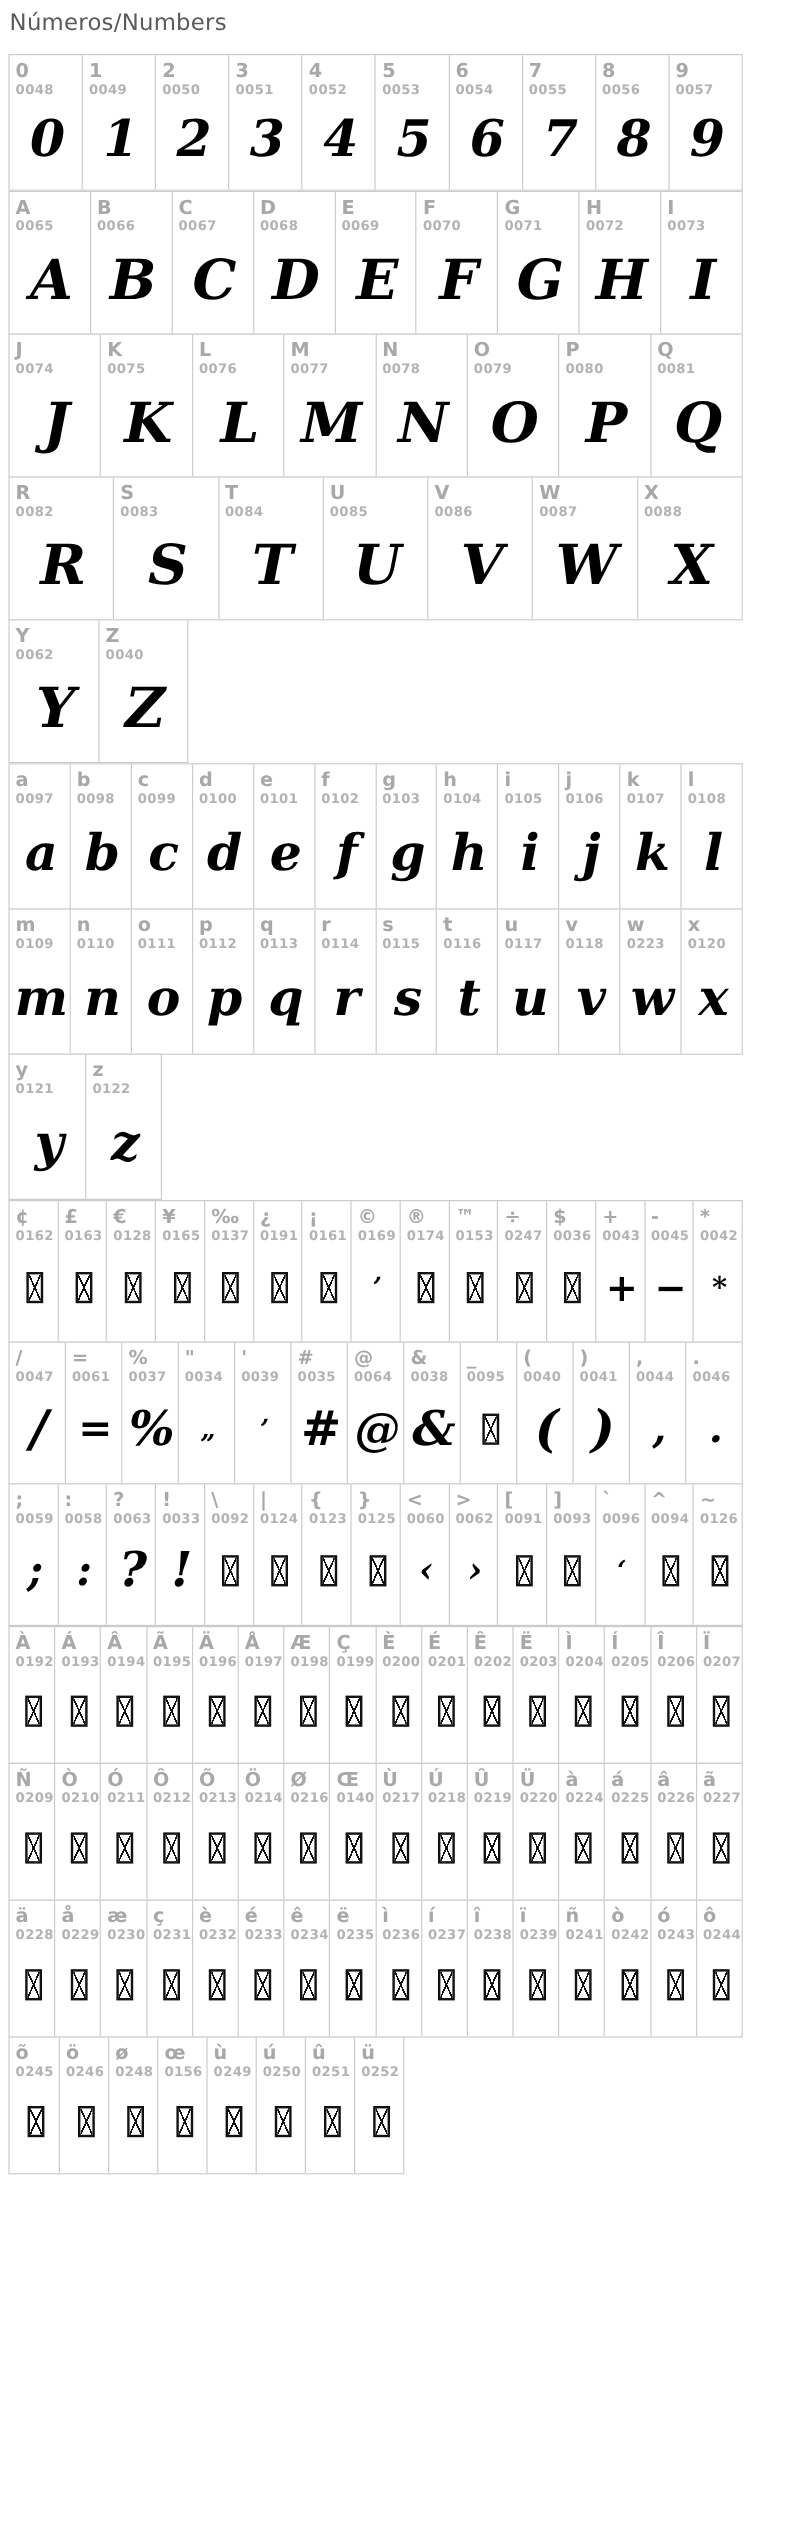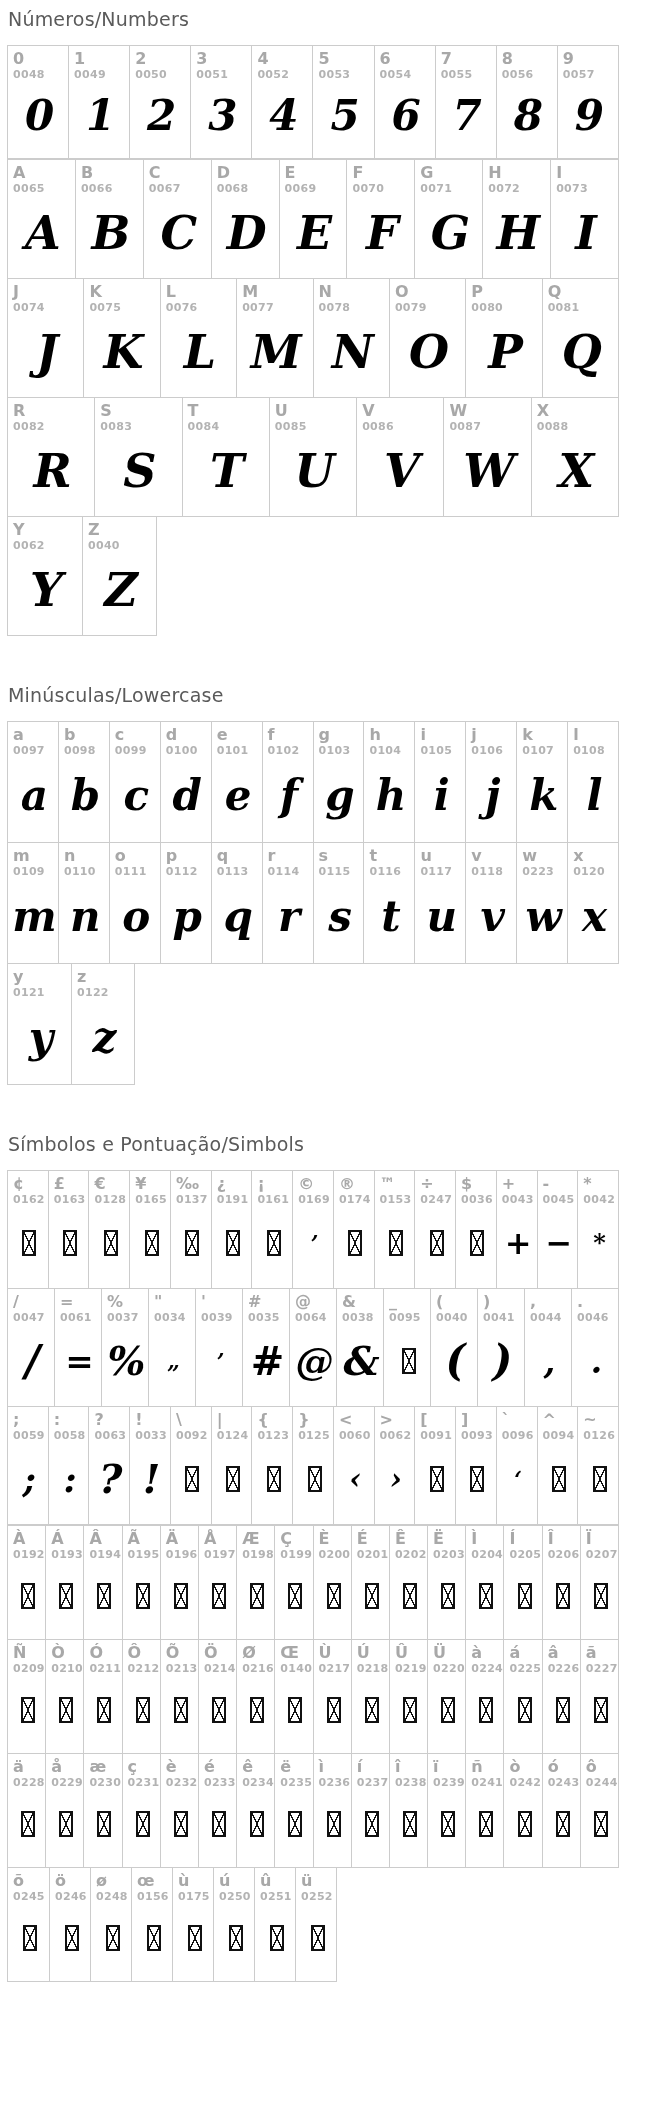--- a/index.html
+++ b/index.html
@@ -277,21 +277,20 @@
             <div class="cell-glyph" style="font-size: 46px;">Y</div>
           </div>
           <div class="cell" style="width: 74px;">
             <div class="cell-char">Z</div>
             <div class="cell-code">0040</div>
             <div class="cell-glyph" style="font-size: 46px;">Z</div>
           </div>
         </div></div>
     </section>
     <section class="section sec-2">
-      <h2 class="section-title">Minúsculas/Lowercase</h2>
       <div class="glyph-table"><div class="row">
           <div class="cell">
             <div class="cell-char">a</div>
             <div class="cell-code">0097</div>
             <div class="cell-glyph" style="font-size: 42px;">a</div>
           </div>
           <div class="cell">
             <div class="cell-char">b</div>
             <div class="cell-code">0098</div>
             <div class="cell-glyph" style="font-size: 42px;">b</div>
@@ -414,21 +413,20 @@
             <div class="cell-glyph" style="font-size: 42px;">y</div>
           </div>
           <div class="cell" style="width: 63px;">
             <div class="cell-char">z</div>
             <div class="cell-code">0122</div>
             <div class="cell-glyph" style="font-size: 42px;">z</div>
           </div>
         </div></div>
     </section>
     <section class="section sec-3">
-      <h2 class="section-title">Símbolos e Pontuação/Simbols</h2>
       <div class="glyph-table">
         <div class="row">
           <div class="cell">
             <div class="cell-char">¢</div>
             <div class="cell-code">0162</div>
             <div class="cell-glyph">
               <span class="tofu"></span>
             </div>
           </div>
           <div class="cell">
@@ -1050,21 +1048,21 @@
           </div>
           <div class="cell" style="width: 41px;">
             <div class="cell-char">œ</div>
             <div class="cell-code">0156</div>
             <div class="cell-glyph">
               <span class="tofu"></span>
             </div>
           </div>
           <div class="cell" style="width: 41px;">
             <div class="cell-char">ù</div>
-            <div class="cell-code">0175</div>
+            <div class="cell-code">0249</div>
             <div class="cell-glyph">
               <span class="tofu"></span>
             </div>
           </div>
           <div class="cell" style="width: 41px;">
             <div class="cell-char">ú</div>
             <div class="cell-code">0250</div>
             <div class="cell-glyph">
               <span class="tofu"></span>
             </div>

